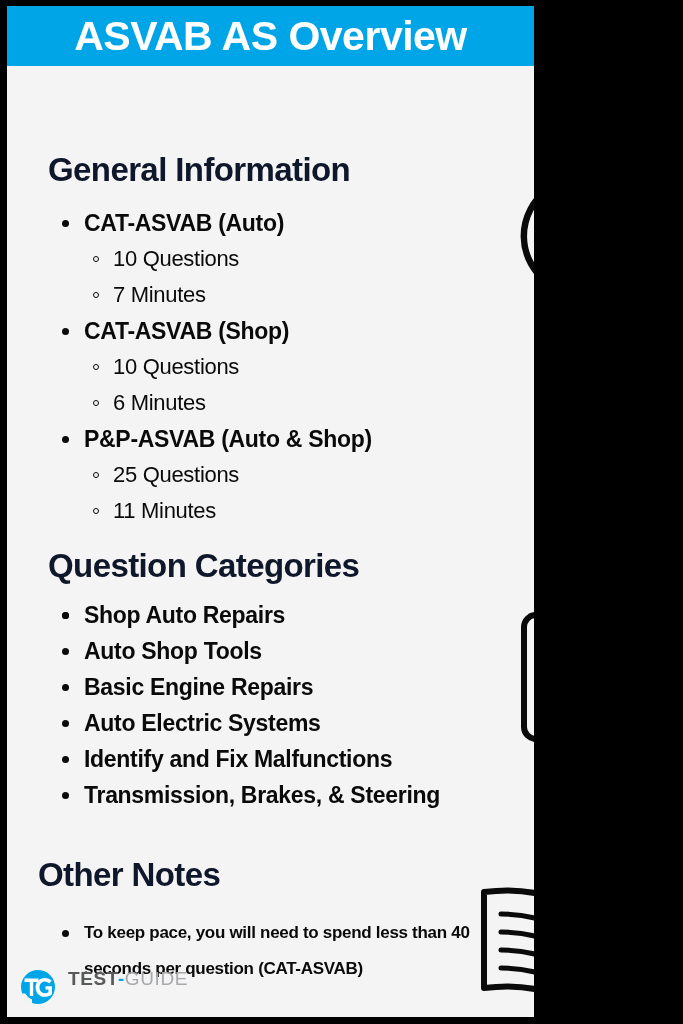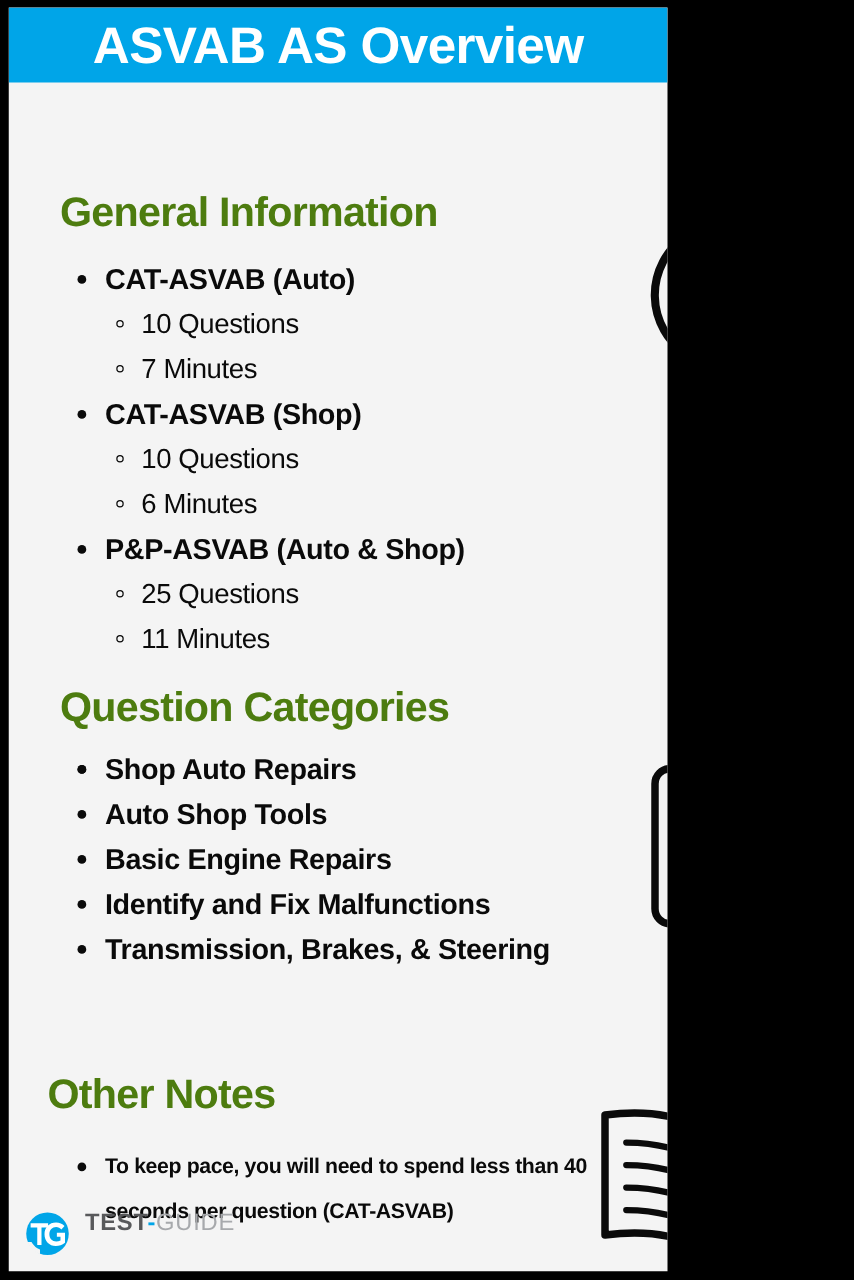--- a/index.html
+++ b/index.html
@@ -51,21 +51,21 @@
 
   
   .body-area {
     position: relative;
     padding: 0 0 0 0;
   }
 
   .section-heading {
     font-size: 33px;
     font-weight: bold;
-    color: #4d7c0f;
+    color: #0f172a;
     letter-spacing: -0.6px;
     line-height: 1;
   }
 
   ul.lvl1 {
     list-style: none;
     margin: 0;
     padding: 0;
   }
   ul.lvl1 > li.item1 {
@@ -264,20 +264,24 @@
           <li class="item1">
             <span class="bullet-disc"></span>
             <span>Auto Shop Tools</span>
           </li>
           <li class="item1">
             <span class="bullet-disc"></span>
             <span>Basic Engine Repairs</span>
           </li>
           <li class="item1">
             <span class="bullet-disc"></span>
+            <span>Auto Electric Systems</span>
+          </li>
+          <li class="item1">
+            <span class="bullet-disc"></span>
             <span>Identify and Fix Malfunctions</span>
           </li>
           <li class="item1">
             <span class="bullet-disc"></span>
             <span>Transmission, Brakes,  &amp; Steering</span>
           </li>
         </ul>
       </div>
 
       <div class="section-heading" style="position:absolute; left:31px; top:792px;">Other Notes</div>

